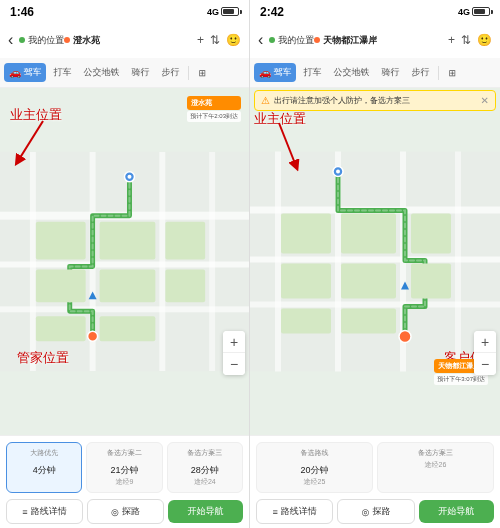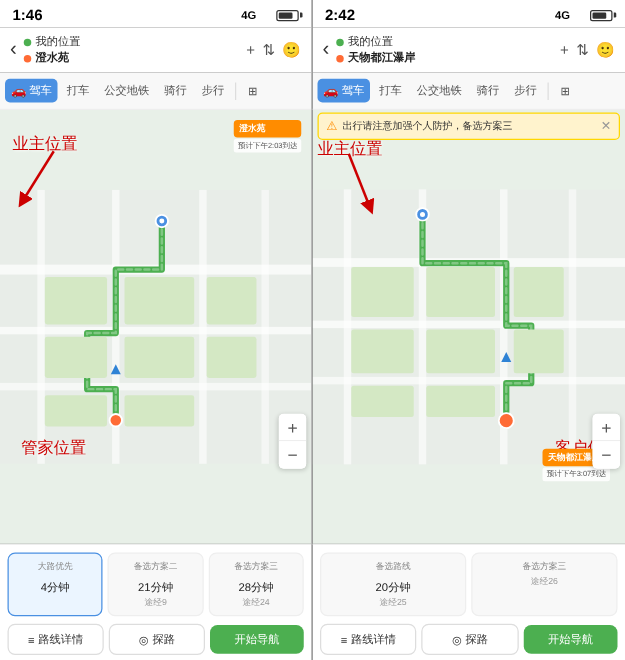--- a/index.html
+++ b/index.html
@@ -19,21 +19,21 @@
       background: white;
     }
 
     
     .phone-panel {
       width: 250px;
       height: 528px;
       display: flex;
       flex-direction: column;
       overflow: hidden;
-      background: #404040;
+      background: #f0abfc;
       position: relative;
     }
 
     .phone-panel:first-child {
       border-right: 1px solid #ddd;
     }
 
     
     .status-bar {
       display: flex;
@@ -41,22 +41,21 @@
       align-items: center;
       padding: 4px 10px 2px;
       font-size: 11px;
       font-weight: 600;
       height: 22px;
       background: white;
     }
     .status-bar .time { font-weight: 700; font-size: 12px; }
     .status-icons {
       display: flex;
-      align-items: center;
-      gap: 16px;
+      gap: 2px;
       font-size: 9px;
     }
     .battery {
       width: 18px;
       height: 9px;
       border: 1.5px solid #333;
       border-radius: 2px;
       position: relative;
       display: inline-flex;
       align-items: center;
@@ -90,21 +89,21 @@
       gap: 6px;
     }
     .nav-back {
       font-size: 16px;
       color: #333;
       cursor: pointer;
     }
     .nav-location {
       flex: 1;
       display: flex;
-      flex-direction: column;
+      flex-direction: row;
       font-size: 9px;
     }
     .nav-from {
       display: flex;
       align-items: center;
       gap: 3px;
       font-size: 9px;
       color: #333;
     }
     .nav-to {

